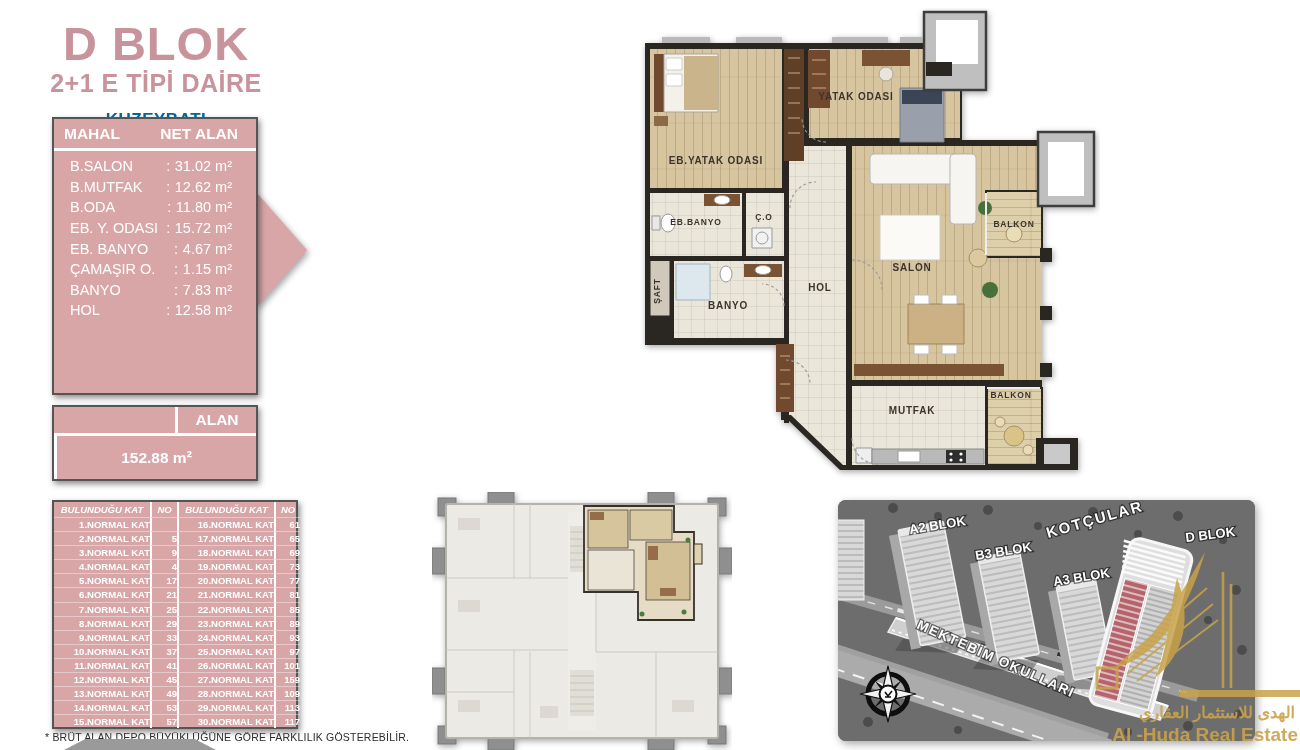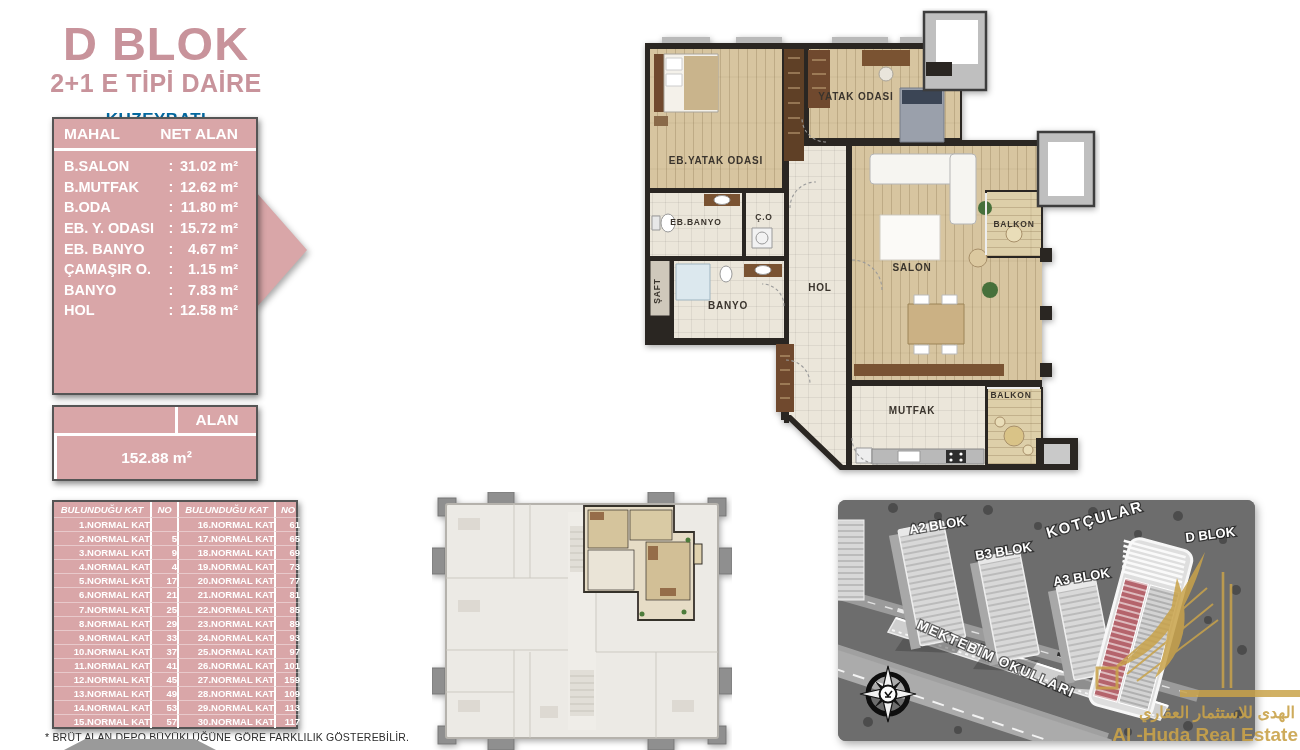--- a/index.html
+++ b/index.html
@@ -10,21 +10,21 @@
   .t1{font-size:47px;font-weight:800;letter-spacing:1px;color:#c8939b;line-height:.95;}
   .t2{font-size:25px;font-weight:800;color:#c8939b;margin-top:2px;letter-spacing:.5px;}
   .t3{font-size:17px;font-weight:800;color:#0369a1;margin-top:12px;letter-spacing:.5px;}
   
   .ptable{position:absolute;background:#d9a6a8;border:2px solid #555;
           box-shadow:2px 3px 6px rgba(0,0,0,.45);color:#fff;box-sizing:border-box;}
   .net{left:52px;top:117px;width:206px;height:278px;}
   .net-head{display:flex;justify-content:space-between;align-items:center;height:29px;
             padding:0 18px 0 10px;font-size:15.5px;font-weight:800;border-bottom:3px solid #fff;text-align:center;}
   .net-rows{padding-top:5px;}
-  .net-row{display:flex;align-items:center;height:20.6px;padding:0 10px;font-weight:700;font-size:14.5px;}
+  .net-row{display:flex;align-items:center;height:20.6px;padding:0 16px;font-weight:400;font-size:14.5px;}
   .nl{width:100px;white-space:nowrap;}
   .nc{width:14px;text-align:center;}
   .nv{flex:1;text-align:right;padding-right:8px;white-space:nowrap;}
   .arrow{position:absolute;left:256px;top:192px;width:0;height:0;
          border-top:58px solid transparent;border-bottom:58px solid transparent;
          border-left:51px solid #d9a6a8;filter:drop-shadow(2px 3px 3px rgba(0,0,0,.35));}
   .brut{left:52px;top:405px;width:206px;height:76px;display:flex;flex-direction:column;}
   .brut-row{display:flex;flex:1;}
   .brut-row.head{flex:0 0 26px;border-bottom:3px solid #fff;}
   .bc{display:flex;align-items:center;box-sizing:border-box;}

